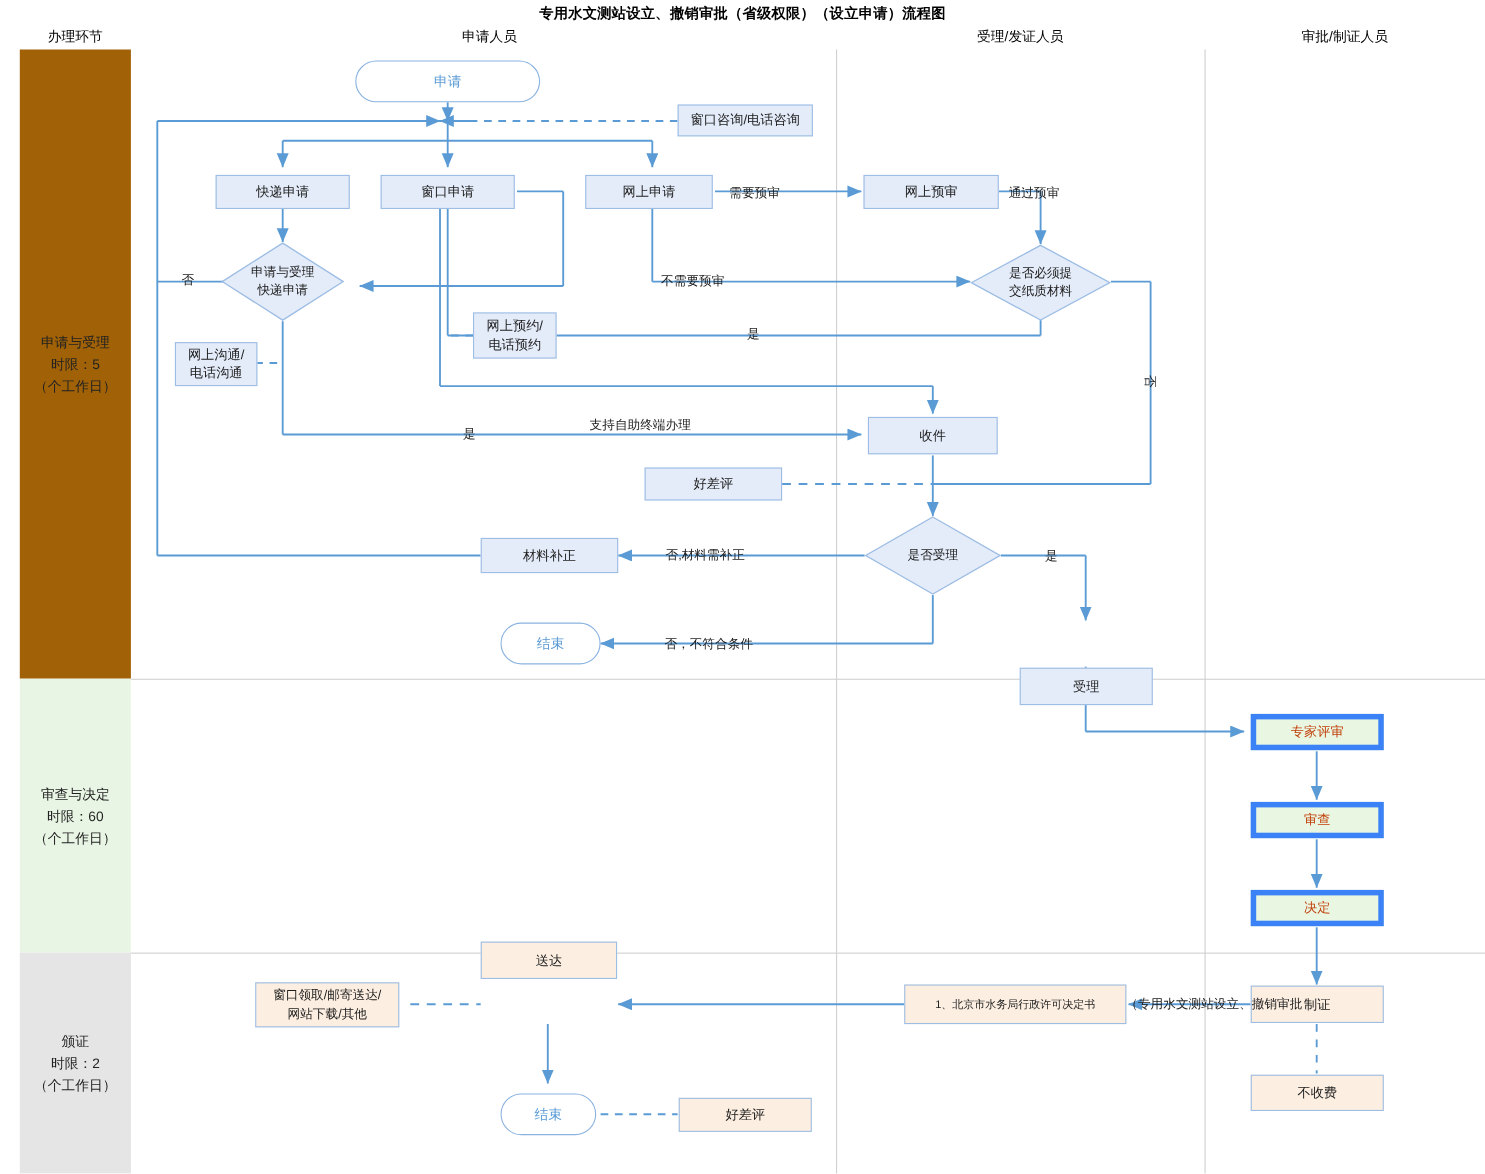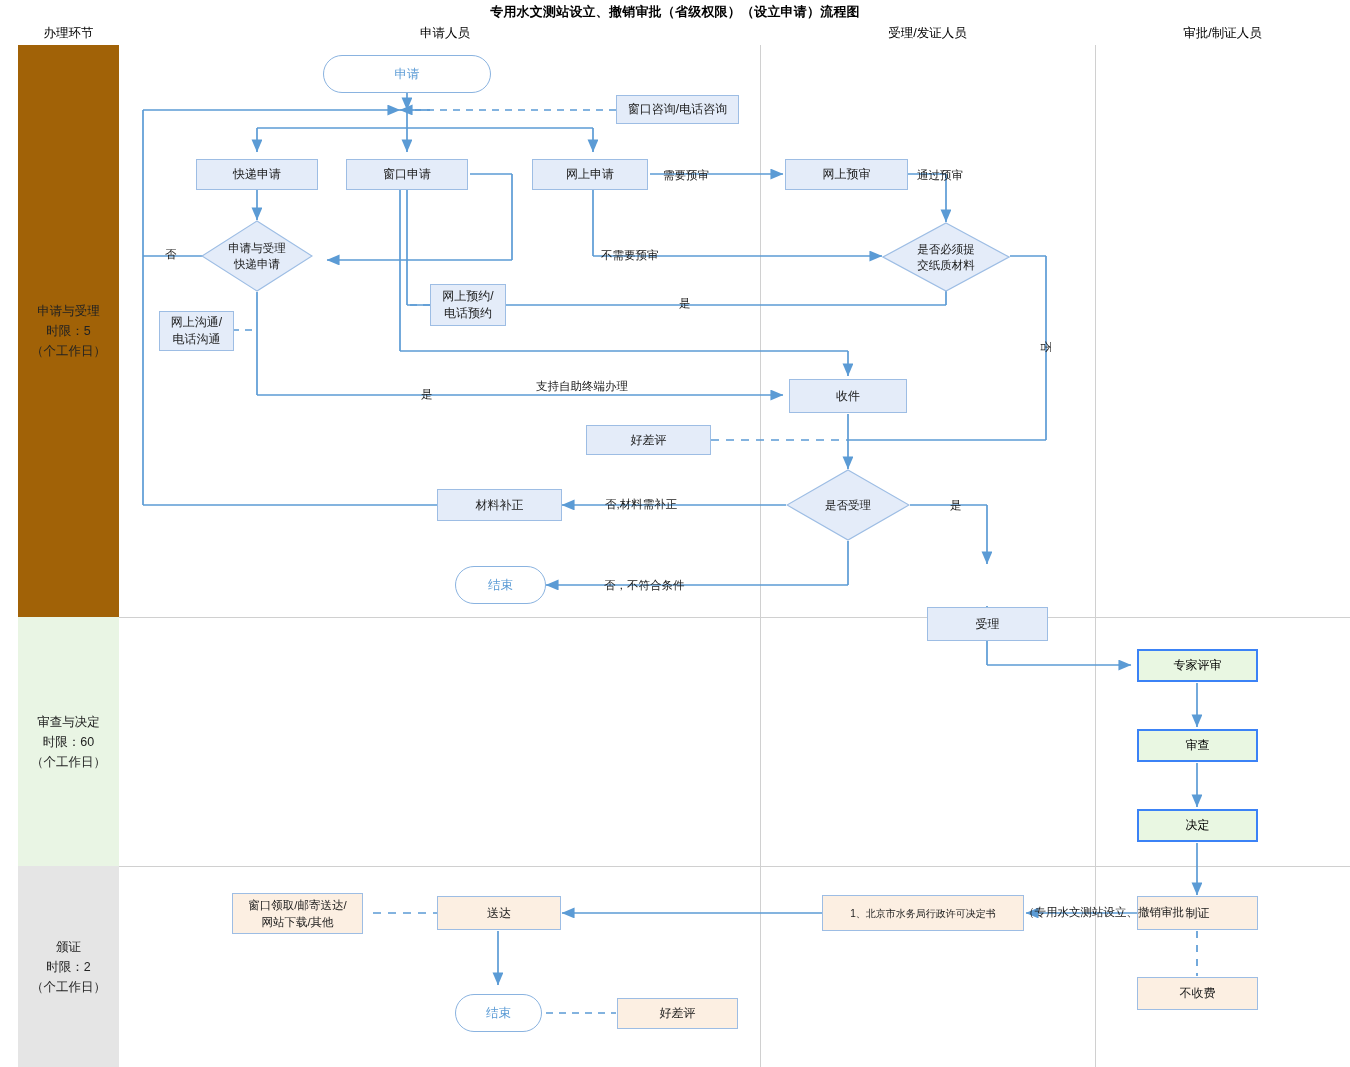--- a/index.html
+++ b/index.html
@@ -29,21 +29,21 @@
   .vsep{position:absolute;width:1px;background:#d0d0d0;}
   .hsep{position:absolute;height:1px;background:#d0d0d0;}
 
   
   .node{
     position:absolute;box-sizing:border-box;
     display:flex;align-items:center;justify-content:center;text-align:center;
     font-size:12px;line-height:17px;white-space:pre-line;
   }
   .n-blue{background:#e4ecf9;border:1px solid #9dbde4;color:#1b1b1b;}
-  .n-green{background:#e9f7e2;border:2px solid #3b82f6;color:#000000;}
+  .n-green{background:#e9f7e2;border:5px solid #3b82f6;color:#c2410c;}
   .n-peach{background:#fcefe2;border:1px solid #9dbde4;color:#1b1b1b;}
   .n-term{
     background:#ffffff;border:1.5px solid #8ab3e0;border-radius:22px;
     color:#5b9bd5;font-size:12.5px;
   }
 
   
   .diamond{position:absolute;}
   .diamond svg{position:absolute;left:0;top:0;}
   .diamond .dtext{
@@ -228,21 +228,21 @@
 
   <div class="node n-blue" style="left:927px;top:568px;width:121px;height:34px;margin-top:39px;">受理</div>
 
   <div class="node n-green" style="left:1137px;top:649px;width:121px;height:33px;">专家评审</div>
   <div class="node n-green" style="left:1137px;top:729px;width:121px;height:33px;">审查</div>
   <div class="node n-green" style="left:1137px;top:809px;width:121px;height:33px;">决定</div>
 
   <div class="node n-peach" style="left:1137px;top:896px;width:121px;height:34px;">制证</div>
   <div class="node n-peach" style="left:1137px;top:977px;width:121px;height:33px;">不收费</div>
   <div class="node n-peach" style="left:822px;top:895px;width:202px;height:36px;font-size:10px;">1、北京市水务局行政许可决定书</div>
-  <div class="node n-peach" style="left:437px;top:896px;width:124px;height:34px;">送达</div>
+  <div class="node n-peach" style="left:437px;top:856px;width:124px;height:34px;">送达</div>
   <div class="node n-peach" style="left:232px;top:893px;width:131px;height:41px;font-size:11.5px;">窗口领取/邮寄送达/
 网站下载/其他</div>
   <div class="node n-term" style="left:455px;top:994px;width:87px;height:38px;">结束</div>
   <div class="node n-peach" style="left:617px;top:998px;width:121px;height:31px;">好差评</div>
 
   <div class="elabel" style="left:663px;top:168px;">需要预审</div>
   <div class="elabel" style="left:917px;top:168px;">通过预审</div>
   <div class="elabel" style="left:601px;top:248px;">不需要预审</div>
   <div class="elabel" style="left:165px;top:247px;">否</div>
   <div class="elabel" style="left:679px;top:296px;">是</div>

